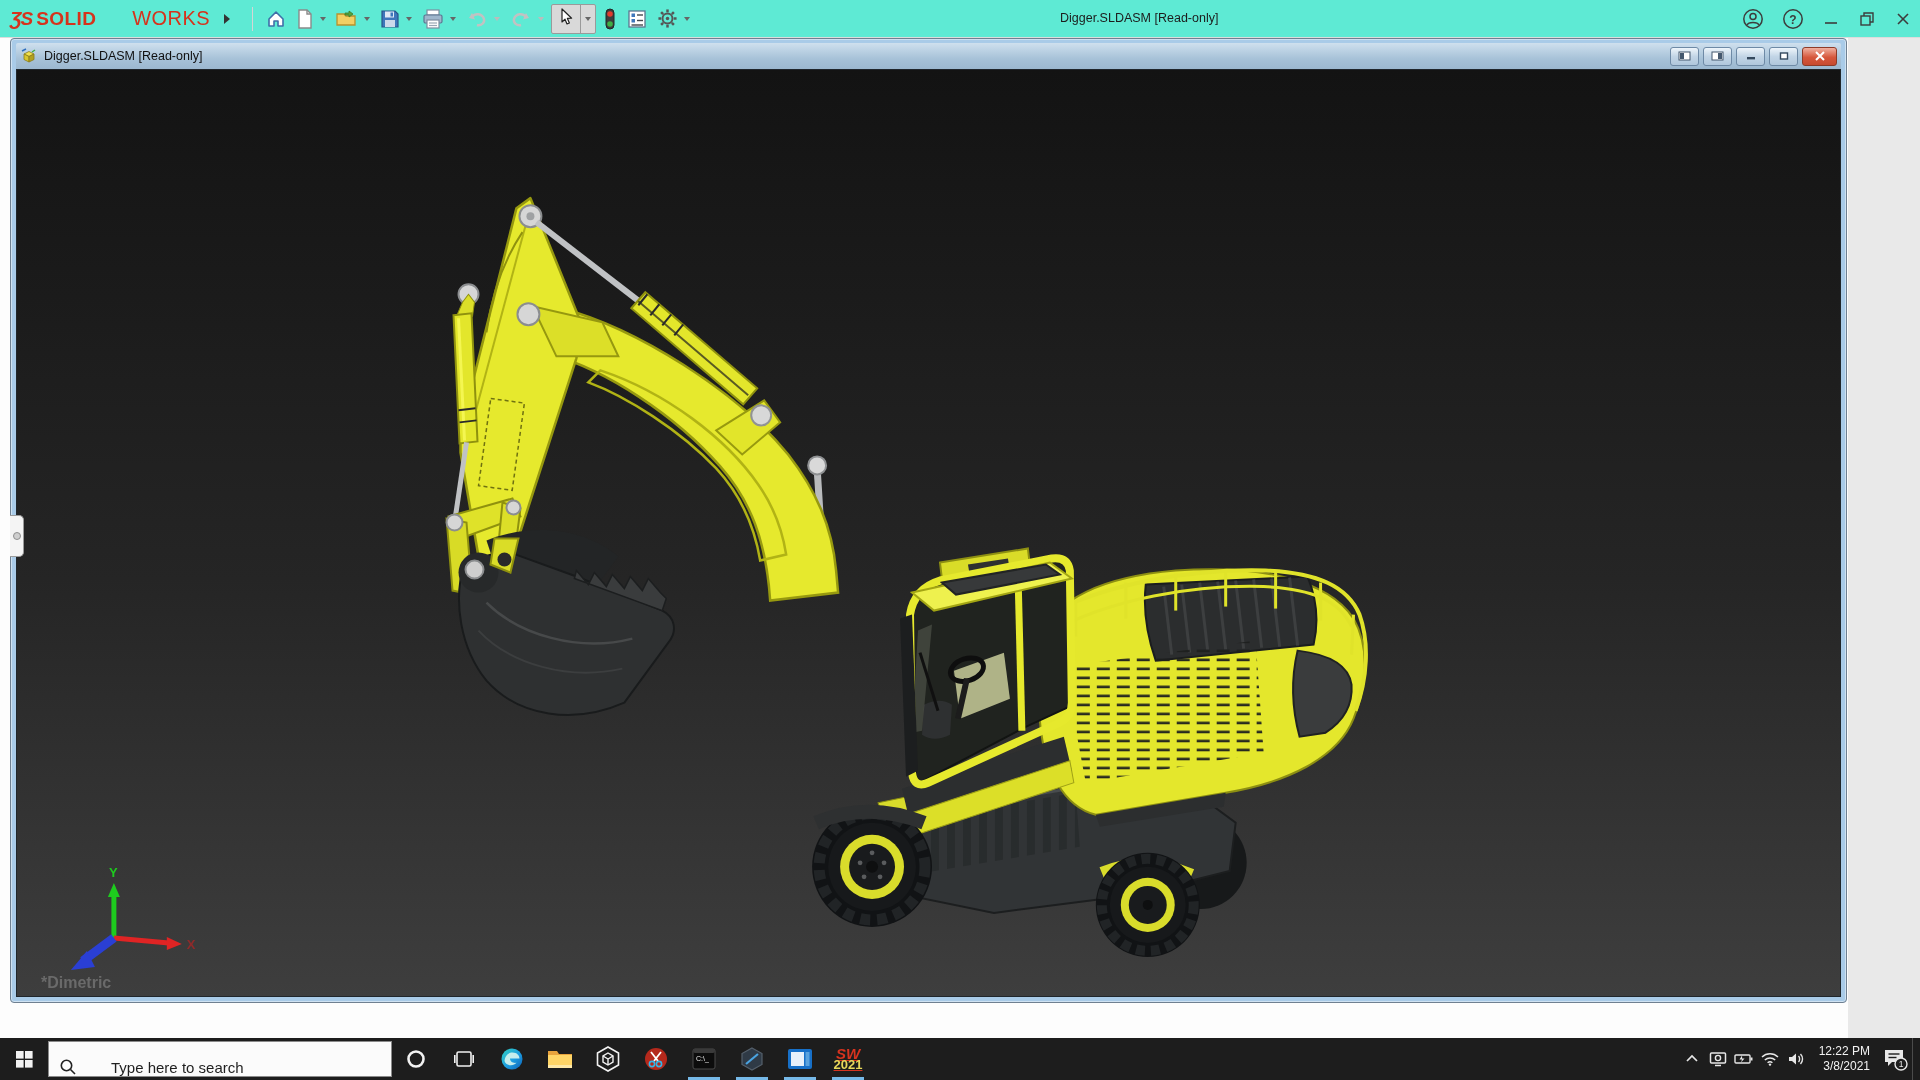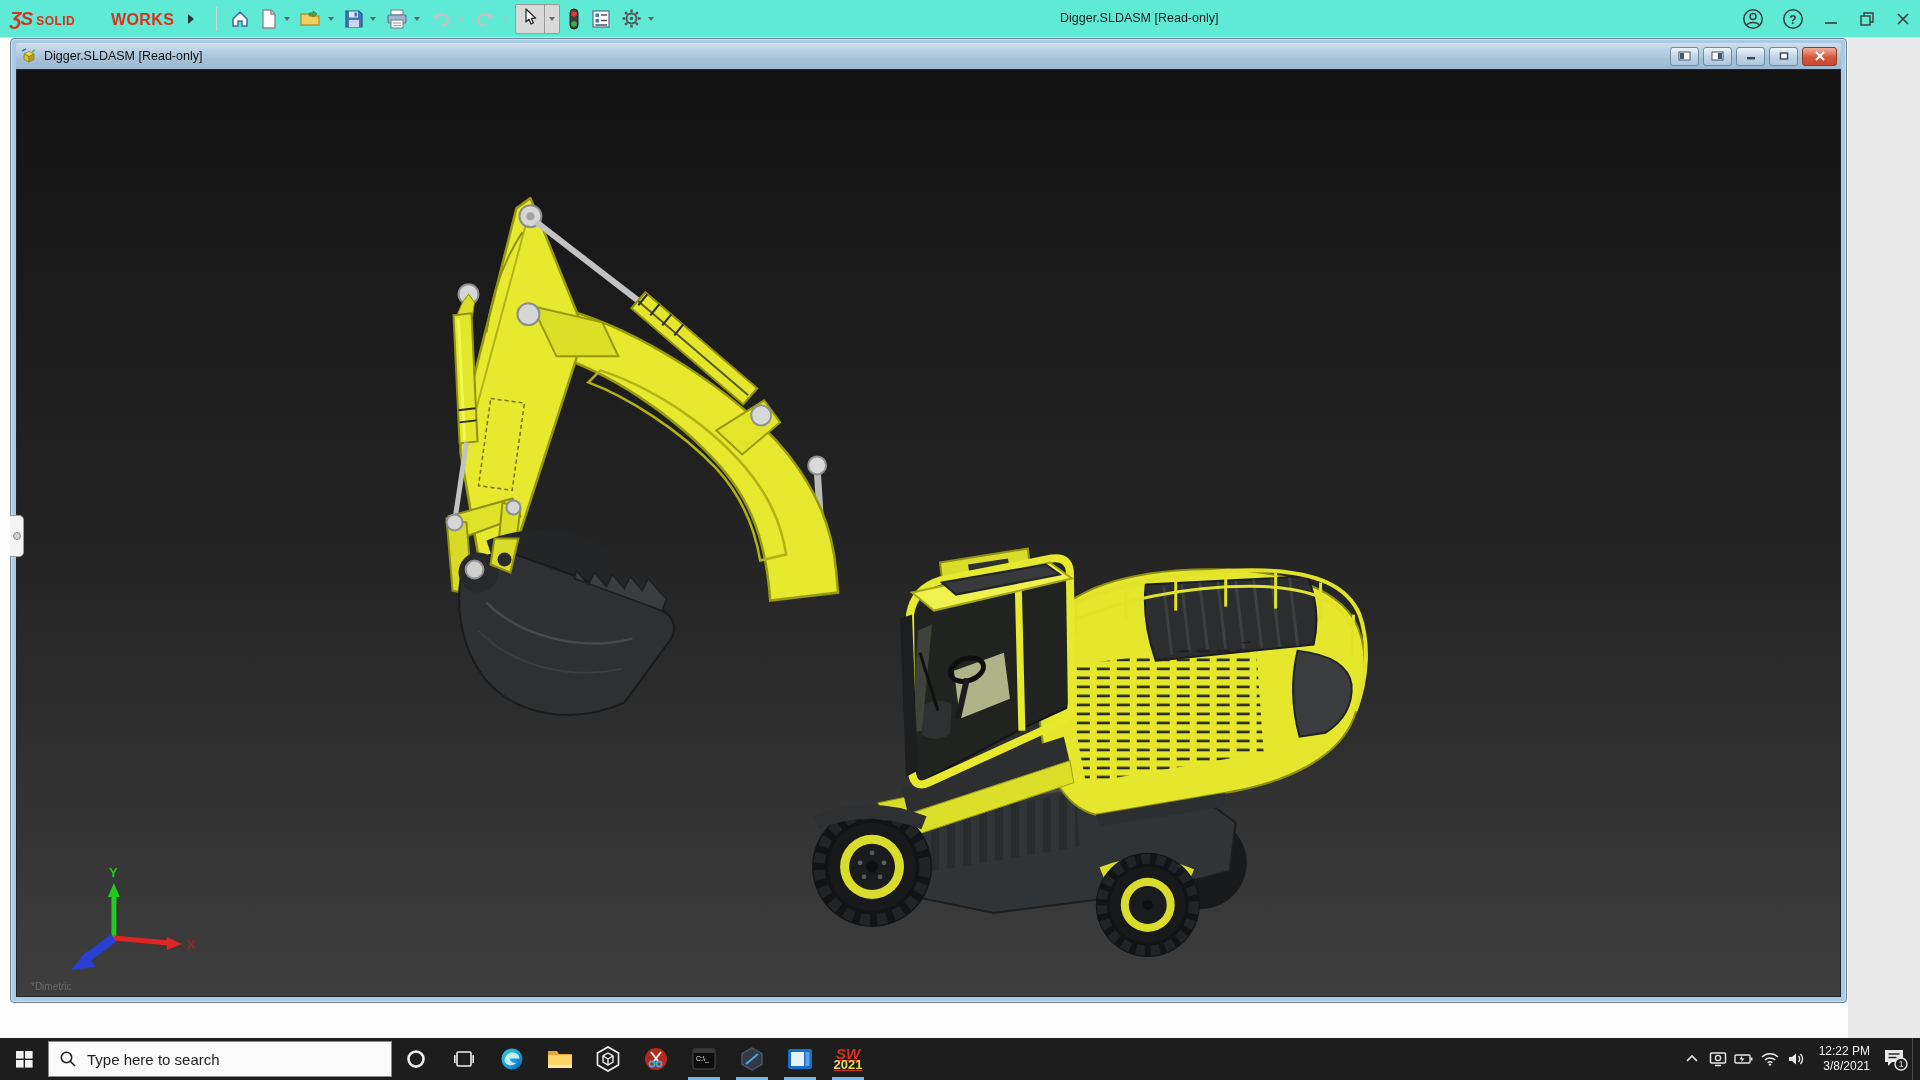--- a/index.html
+++ b/index.html
@@ -2,22 +2,22 @@
 <html><head>
 <meta charset="utf-8">
 <style>
   html,body{margin:0;padding:0;width:1920px;height:1080px;overflow:hidden;
     font-family:"Liberation Sans","DejaVu Sans",sans-serif;background:#fff;}
   
   #topbar{position:absolute;left:0;top:0;width:1920px;height:37px;background:#5eead4;
     border-bottom:1px solid #dcdcdc;display:flex;align-items:center;}
   #brand{display:flex;align-items:baseline;margin-left:10px;cursor:default;white-space:nowrap;}
   #brand .mark{font-weight:bold;font-style:italic;font-size:19px;letter-spacing:-1px;margin-right:4px;}
-  #brand .bold{font-weight:bold;font-size:12px;letter-spacing:.4px;}
-  #brand .light{font-weight:bold;font-size:16px;letter-spacing:.4px;padding-left:36px;}
+  #brand .bold{font-weight:bold;font-size:19px;letter-spacing:.4px;}
+  #brand .light{font-weight:normal;font-size:20px;letter-spacing:.4px;padding-left:36px;}
   .flyout{width:0;height:0;border-left:6px solid #333;border-top:5px solid transparent;
     border-bottom:5px solid transparent;margin:0 14px 0 14px;}
   .vdiv{width:1px;height:24px;background:#d5d5d5;margin:0 8px;}
   .tb-btn{height:28px;display:flex;align-items:center;justify-content:center;padding:0 5px;border-radius:3px;}
   .caret{width:0;height:0;border-top:4px solid #666;border-left:3.5px solid transparent;
     border-right:3.5px solid transparent;margin:0 5px 0 1px;}
   .caret.dis{border-top-color:#bcbcbc;}
   .selwrap{display:flex;align-items:center;border:1px solid #9a9a9a;background:#d9d9d9;
     border-radius:2px;height:28px;margin:0 2px;}
   .selwrap .seg2{border-left:1px solid #9a9a9a;height:28px;display:flex;align-items:center;padding:0 4px;}
@@ -33,33 +33,33 @@
   #doctitle{position:absolute;left:5px;top:4px;right:5px;height:26px;border-radius:2px 2px 0 0;
     background:linear-gradient(#cfe0ee,#a7c2d8 60%,#9cb8d0);display:flex;align-items:center;}
   #doctitle .txt{font-size:12.5px;color:#101010;margin-left:6px;}
   .winbtn{width:27px;height:17px;border:1px solid #6e8aa6;border-radius:3px;margin-left:4px;
     background:linear-gradient(#eef5fb,#c2d5e6 50%,#b0c7dc);display:flex;align-items:center;justify-content:center;}
   .winbtn.close{width:33px;background:linear-gradient(#f0b0a0,#d6573c 55%,#c64a30);border-color:#8e3b28;}
   #docbtns{margin-left:auto;margin-right:4px;display:flex;}
   #viewport{position:absolute;left:5px;top:30px;width:1823px;height:926px;
     background:linear-gradient(#131313,#252525 55%,#3e3e3e);overflow:hidden;border:1px solid #20262b;}
   #viewport svg.model{width:100%;height:100%;display:block;}
-  #dimetric{position:absolute;left:14px;bottom:4px;font-size:10px;font-weight:normal;color:#6a6a6a;}
+  #dimetric{position:absolute;left:24px;bottom:4px;font-size:16px;font-weight:bold;color:#6a6a6a;}
   
   #fmtab{position:absolute;left:10px;top:515px;width:13px;height:40px;background:#f4f4f4;
     border:1px solid #9b9b9b;border-left:none;border-radius:0 5px 5px 0;z-index:5;}
   #fmtab .dot{position:absolute;left:3px;top:16px;width:6px;height:6px;border-radius:50%;
     background:#cfcfcf;border:1px solid #8f8f8f;}
   
   #taskbar{position:absolute;left:0;top:1038px;width:1920px;height:42px;background:#1d1d1d;
     display:flex;align-items:center;z-index:10;}
   .tbslot{width:48px;height:42px;display:flex;align-items:center;justify-content:center;position:relative;}
   .runline{position:absolute;bottom:0;left:8px;width:32px;height:3px;background:#76b9e8;}
   #searchbox{width:342px;height:34px;background:#fbfbfb;border:1px solid #8a8a8a;
-    display:flex;align-items:center;margin:0;}
+    display:flex;align-items:flex-end;margin:0;gap:24px;}
   #searchbox .ph{font-size:15px;color:#1f1f1f;margin-left:10px;}
   #tray{margin-left:auto;display:flex;align-items:center;height:42px;}
   .trayic{width:26px;height:42px;display:flex;align-items:center;justify-content:center;}
   #clock{text-align:right;color:#f2f2f2;font-size:12px;line-height:15px;margin:0 8px 0 10px;}
   #showdesk{width:7px;height:42px;border-left:1px solid #4b4b4b;}
   .swmark{color:#d6331f;font-weight:bold;font-style:italic;font-size:15px;line-height:12px;text-align:center;text-decoration:underline;}
   .swyear{color:#e8d75a;font-size:13px;font-weight:bold;font-style:normal;display:block;margin-top:-1px;}
   text{font-family:"Liberation Sans","DejaVu Sans",sans-serif;}
 </style>
 </head>

